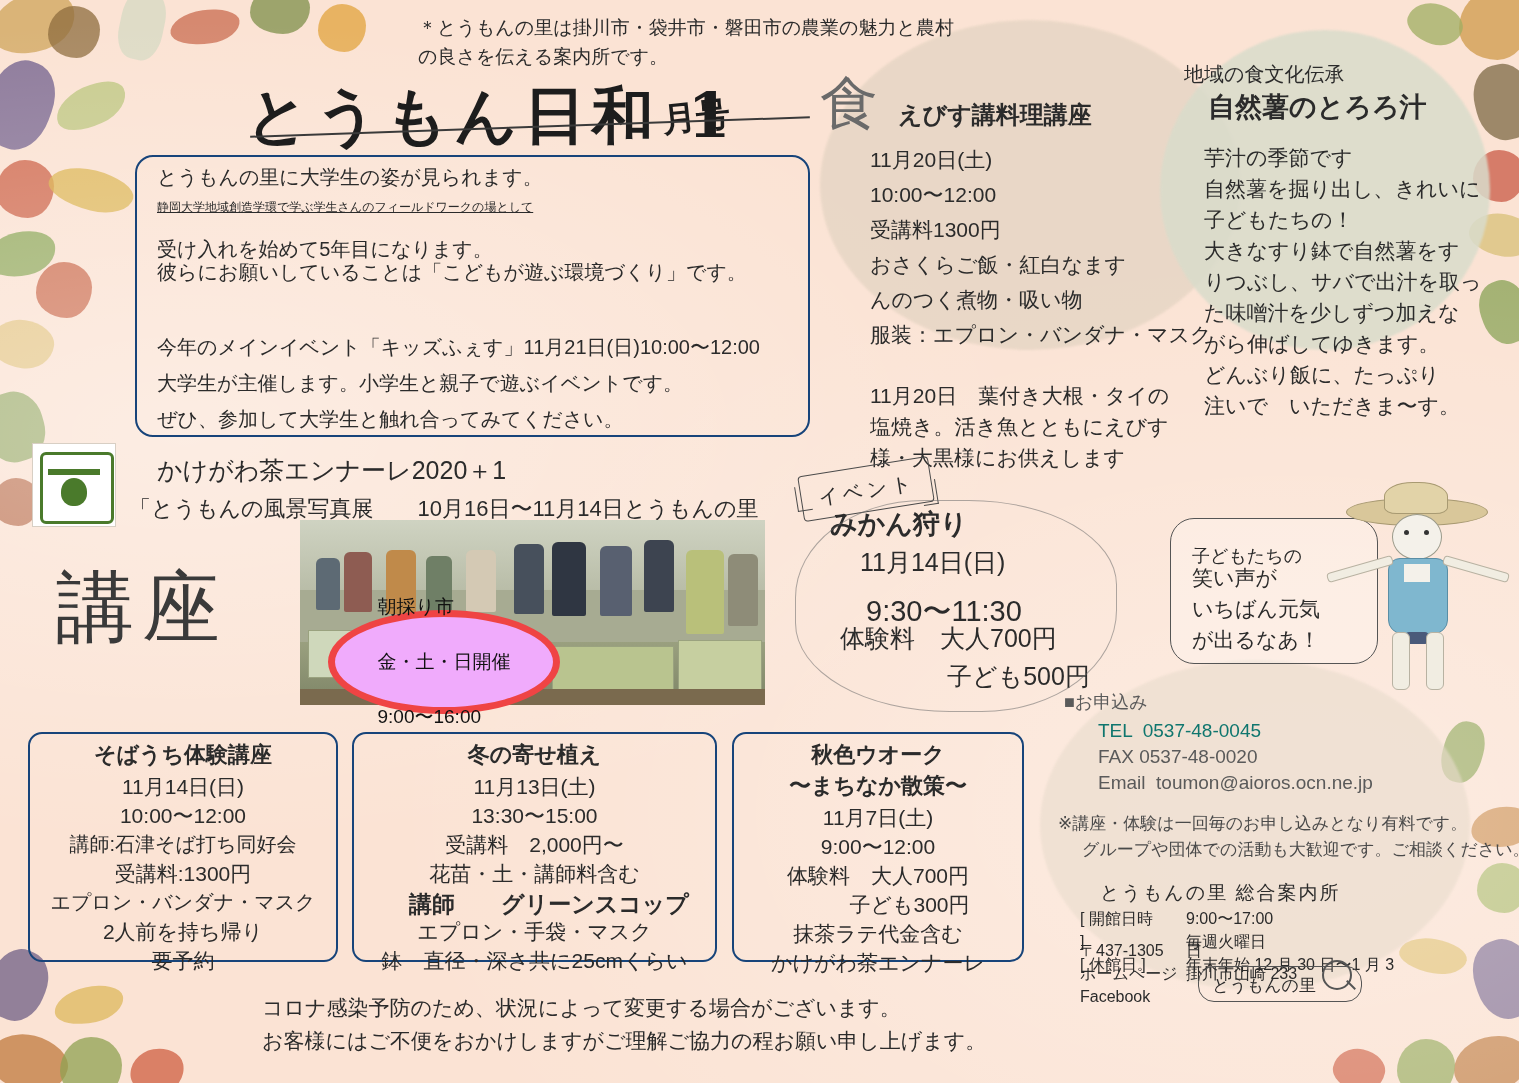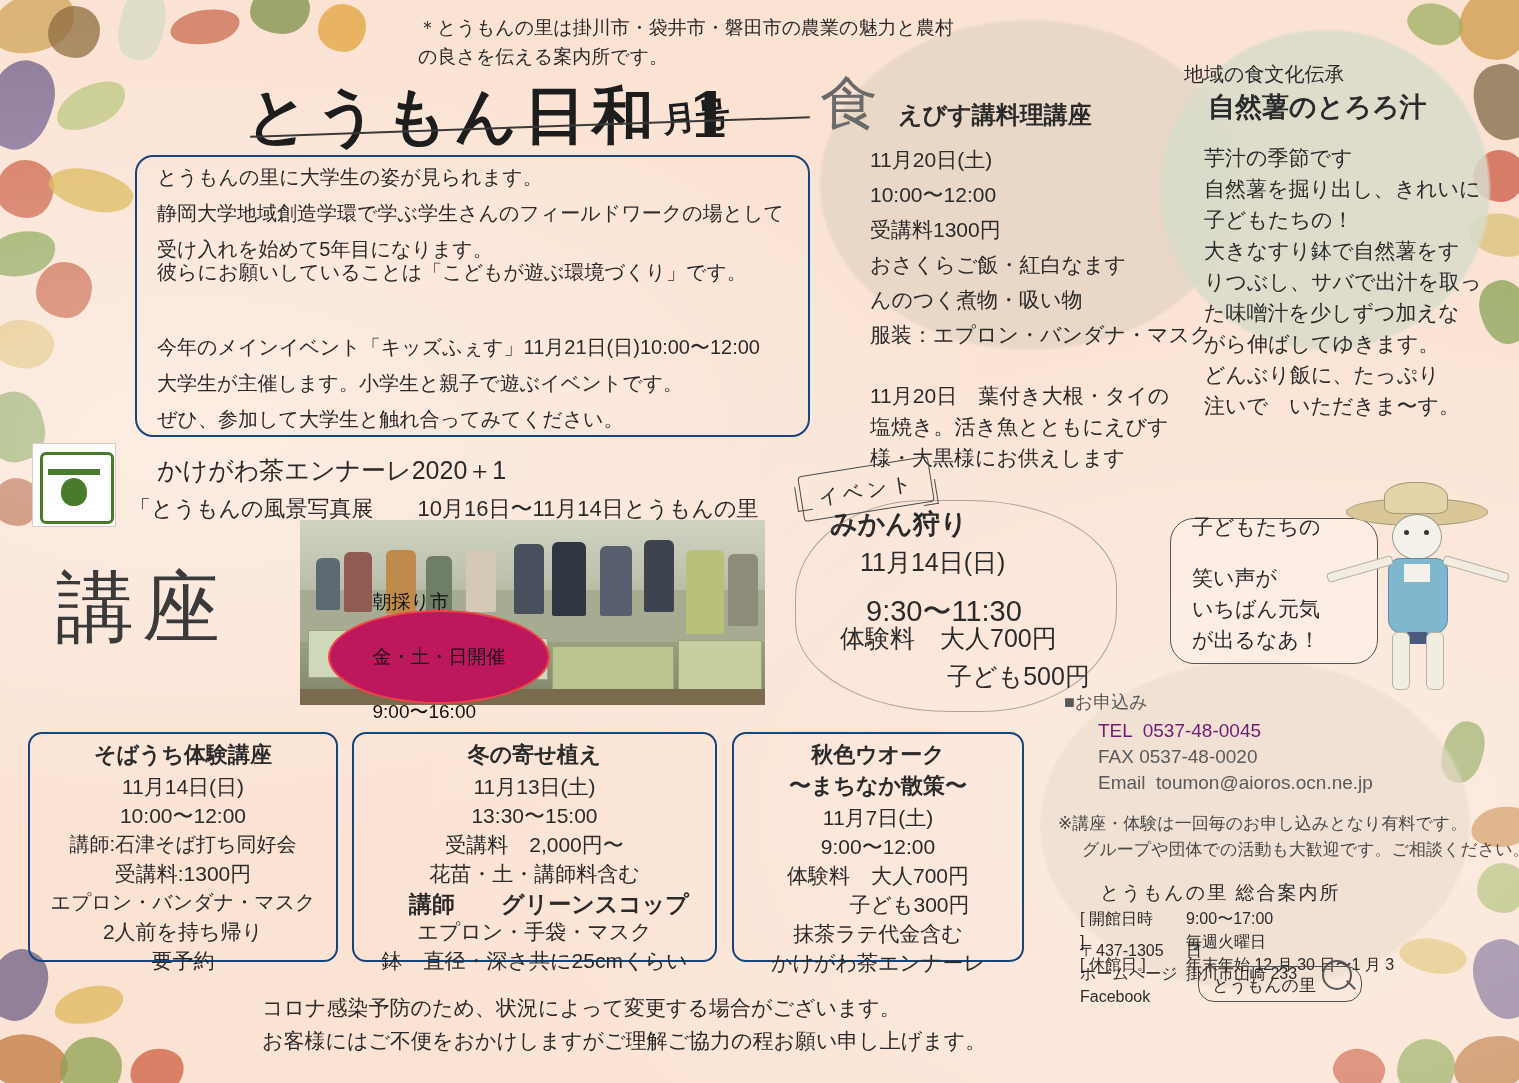--- a/index.html
+++ b/index.html
@@ -35,22 +35,22 @@
   .u{}
 
   
   .photo{position:absolute;overflow:hidden;background:#8b8d7a;}
   .photo .sky{position:absolute;left:0;top:0;width:100%;height:38%;background:linear-gradient(#cfd3c2,#b9bda8);}
   .photo .floor{position:absolute;left:0;bottom:0;width:100%;height:34%;background:linear-gradient(#9aa07f,#7d8466);}
   .photo .mid{position:absolute;left:0;top:38%;width:100%;height:28%;background:#a7ab92;}
   .pp{position:absolute;border-radius:6px 6px 2px 2px;}
   .crate{position:absolute;background:#cfd8bb;border:1px solid #9aa27f;}
   .oval{
-    position:absolute;border:2px solid #ef4444;border-radius:50%;
-    background:#be185d;display:flex;align-items:center;justify-content:center;
+    position:absolute;border:7px solid #ef4444;border-radius:50%;
+    background:#f0abfc;display:flex;align-items:center;justify-content:center;
   }
   .oval span{display:block;text-align:left;color:#111;font-size:19px;line-height:1.45;}
 
   
   .tealogo{position:absolute;background:#ffffff;border:1px solid #d8cfc4;}
   .tealogo .g{position:absolute;left:8%;top:10%;width:84%;height:80%;border:3px solid #4a7a2b;border-radius:6px;}
 
   
   .ribbon{position:absolute;border:1.6px solid #4a4a4a;border-radius:4px;background:transparent;}
 
@@ -119,21 +119,21 @@
 の良さを伝える案内所です。</div>
 
 <div class="t title-script" style="left:246px;top:72px;font-size:62px;">とうもん日和 1</div>
 <div class="t title-script" style="left:662px;top:92px;font-size:34px;letter-spacing:0;transform:rotate(-6deg);">月号</div>
 <div class="t hand" style="left:250px;top:126px;width:560px;height:0;border-bottom:2px solid #3a3a3a;transform:rotate(-2deg);"></div>
 
 <div class="t hand" style="left:820px;top:62px;font-size:58px;color:#6a6a6a;">食</div>
 
 <div class="bx rbox" style="left:135px;top:155px;width:675px;height:282px;"></div>
 <div class="t" style="left:157px;top:163px;font-size:20px;">とうもんの里に大学生の姿が見られます。</div>
-<div class="t" style="left:157px;top:199px;font-size:20px;">静岡大学地域創造学環で学ぶ学生さんのフィールドワークの場として</div>
+<div class="t" style="left:157px;top:199px;font-size:12px;text-decoration:underline;">静岡大学地域創造学環で学ぶ学生さんのフィールドワークの場として</div>
 <div class="t" style="left:157px;top:235px;font-size:20px;">受け入れを始めて5年目になります。</div>
 <div class="t" style="left:157px;top:257px;top:258px;font-size:20px;">彼らにお願いしていることは「こどもが遊ぶ環境づくり」です。</div>
 <div class="t" style="left:157px;top:333px;font-size:20px;">今年のメインイベント「キッズふぇす」11月21日(日)10:00〜12:00</div>
 <div class="t" style="left:157px;top:369px;font-size:20px;">大学生が主催します。小学生と親子で遊ぶイベントです。</div>
 <div class="t" style="left:157px;top:405px;font-size:20px;">ぜひ、参加して大学生と触れ合ってみてください。</div>
 
 <div class="t" style="left:898px;top:98px;font-size:24px;font-weight:bold;">えびす講料理講座</div>
 <div class="t" style="left:870px;top:145px;font-size:21px;">11月20日(土)</div>
 <div class="t" style="left:870px;top:180px;font-size:21px;">10:00〜12:00</div>
 <div class="t" style="left:870px;top:215px;font-size:21px;">受講料1300円</div>
@@ -204,21 +204,21 @@
 
 <div class="t" style="left:830px;top:505px;font-size:27px;font-weight:bold;">みかん狩り</div>
 <div class="t" style="left:860px;top:545px;font-size:25px;">11月14日(日)</div>
 <div class="t" style="left:866px;top:583px;font-size:29px;margin-top:8px;">9:30〜11:30</div>
 <div class="t" style="left:840px;top:621px;font-size:25px;">体験料　大人700円</div>
 <div class="t" style="left:872px;top:659px;font-size:25px;">　　　子ども500円</div>
 
 <div style="position:absolute;left:795px;top:500px;width:320px;height:210px;border:1.4px solid #6b6b6b;border-radius:40% 46% 42% 48%/46% 40% 48% 42%;opacity:.55;"></div>
 
 <div class="bubble" style="left:1170px;top:518px;width:206px;height:144px;"></div>
-<div class="t" style="left:1192px;top:512px;font-size:21px;">子どもたちの</div>
+<div class="t" style="left:1192px;top:544px;font-size:18px;">子どもたちの</div>
 <div class="t" style="left:1192px;top:563px;font-size:21px;">笑い声が</div>
 <div class="t" style="left:1192px;top:594px;font-size:21px;">いちばん元気</div>
 <div class="t" style="left:1192px;top:625px;font-size:21px;">が出るなあ！</div>
 
 <div class="chr" style="left:1330px;top:480px;width:180px;height:230px;">
 
   <div style="position:absolute;left:16px;top:18px;width:140px;height:26px;background:#d9c79a;border:1px solid #a89a72;border-radius:50%;"></div>
   <div style="position:absolute;left:54px;top:2px;width:62px;height:30px;background:#e2d3a8;border:1px solid #a89a72;border-radius:45% 45% 20% 20%;"></div>
 
   <div style="position:absolute;left:62px;top:34px;width:48px;height:44px;background:#f4f1ea;border:1px solid #9a9a8a;border-radius:50%;"></div>
@@ -231,21 +231,21 @@
   <div style="position:absolute;left:76px;top:152px;width:22px;height:12px;background:#4a5a7a;border-radius:3px;"></div>
 
   <div style="position:absolute;left:-4px;top:84px;width:66px;height:8px;background:#f1ede2;border:1px solid #b8b2a2;transform:rotate(-16deg);border-radius:4px;"></div>
   <div style="position:absolute;left:112px;top:84px;width:66px;height:8px;background:#f1ede2;border:1px solid #b8b2a2;transform:rotate(16deg);border-radius:4px;"></div>
 
   <div style="position:absolute;left:62px;top:152px;width:16px;height:56px;background:#f1ede2;border:1px solid #b8b2a2;border-radius:6px;"></div>
   <div style="position:absolute;left:96px;top:152px;width:16px;height:56px;background:#f1ede2;border:1px solid #b8b2a2;border-radius:6px;"></div>
 </div>
 
 <div class="t" style="left:1064px;top:690px;font-size:18px;color:#5a5a5a;">■お申込み</div>
-<div class="t" style="left:1098px;top:718px;font-size:19px;color:#701a75;">TEL  0537-48-0045</div>
+<div class="t" style="left:1098px;top:718px;font-size:19px;color:#0f766e;">TEL  0537-48-0045</div>
 <div class="t" style="left:1098px;top:744px;font-size:19px;color:#5a5a5a;">FAX 0537-48-0020</div>
 <div class="t" style="left:1098px;top:770px;font-size:19px;color:#5a5a5a;">Email  toumon@aioros.ocn.ne.jp</div>
 <div class="t" style="left:1058px;top:812px;font-size:17px;color:#4a4a4a;">※講座・体験は一回毎のお申し込みとなり有料です。</div>
 <div class="t" style="left:1082px;top:838px;font-size:17px;color:#4a4a4a;">グループや団体での活動も大歓迎です。ご相談ください。</div>
 
 <div class="t" style="left:1100px;top:880px;font-size:19px;letter-spacing:2px;">とうもんの里 総合案内所</div>
 <div class="t" style="left:1080px;top:908px;font-size:16px;">[ 開館日時</div>
 <div class="t" style="left:1186px;top:908px;font-size:16px;">9:00〜17:00</div>
 <div class="t" style="left:1080px;top:931px;font-size:16px;">]</div>
 <div class="t" style="left:1186px;top:931px;font-size:16px;">毎週火曜日</div>

